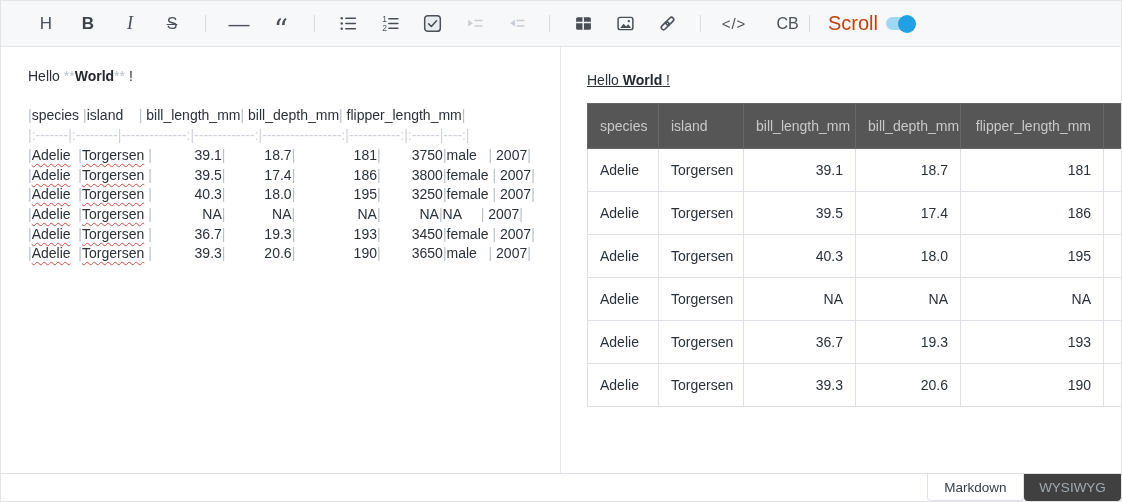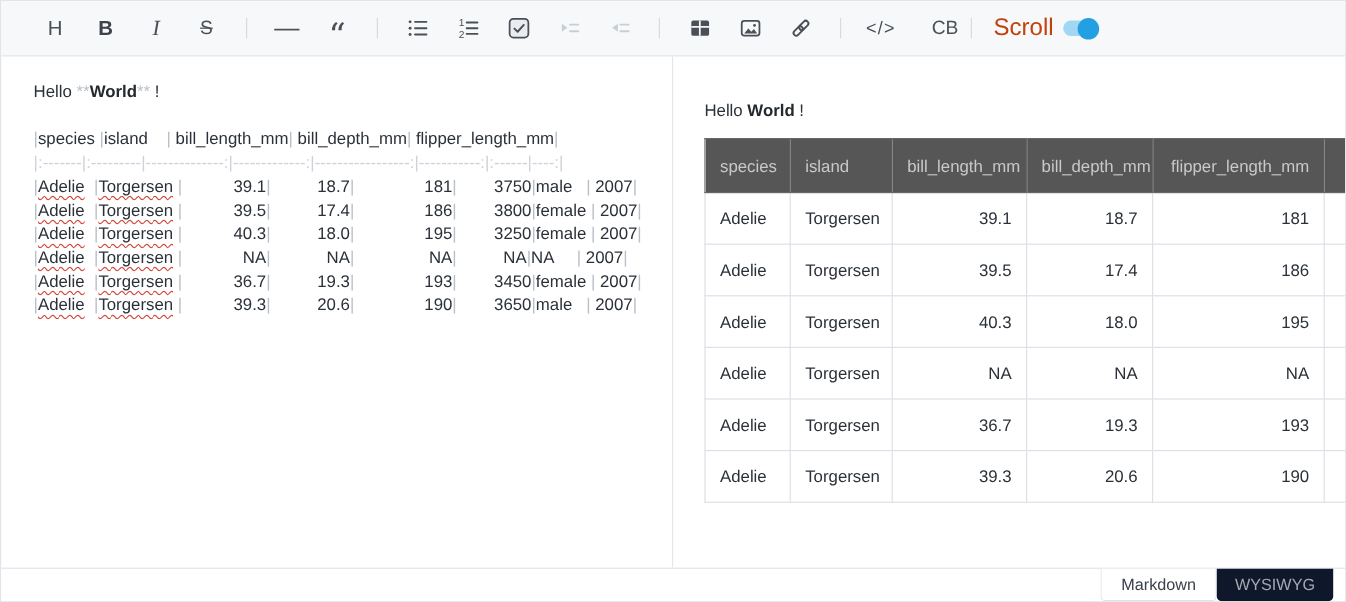--- a/index.html
+++ b/index.html
@@ -48,52 +48,51 @@
   .seg-sep{color:#ced2d9;}
   .seg-sp{
     color:#2b3138;
     text-decoration-line:underline;
     text-decoration-style:wavy;
     text-decoration-color:#d24a3f;
     text-decoration-thickness:1px;
     text-underline-offset:3px;
   }
   .pane-right{flex:1 1 auto;padding:20px 0 0 26px;overflow:hidden;}
-  .preview-title{font-size:14px;line-height:19.7px;margin:16px 0 12px 0;color:#2b3138;}
+  .preview-title{font-size:14px;line-height:19.7px;margin:4px 0 12px 0;color:#2b3138;text-decoration:underline;}
   table.preview{border-collapse:collapse;table-layout:fixed;}
   table.preview th{
     background:#565656;color:#c9c9c9;font-weight:400;font-size:14px;
     border:1px solid #676767;padding:0 12px;height:45px;box-sizing:border-box;
     overflow:hidden;white-space:nowrap;
   }
   table.preview td{
     border:1px solid #dde0e5;font-size:14px;color:#2b3138;
     padding:0 12px;height:43px;box-sizing:border-box;background:#fff;
     overflow:hidden;white-space:nowrap;
   }
   .al{text-align:left;} .ar{text-align:right;}
   
   .footer{
     height:28px;flex:0 0 28px;box-sizing:border-box;
     border-top:1px solid #dfe3e8;background:#fff;
     display:flex;justify-content:flex-end;align-items:stretch;
-    padding-right:10px;
   }
   .tab{
     min-width:97px;box-sizing:border-box;
     display:flex;align-items:center;justify-content:center;
     font-size:13.5px;cursor:pointer;
   }
   .tab-active{
     background:#fff;color:#39414a;
     border:1px solid #dfe3e8;border-top:none;
     border-radius:0 0 4px 4px;
   }
   .tab-inactive{
-    background:#0f172a;color:#a2a9b1;
+    background:#404040;color:#a2a9b1;
     border-radius:0 0 4px 4px;
     text-align:right;
   }
 </style>
 </head>
 <body>
 
 <div class="app">
   <div class="toolbar" id="toolbar">
       <button class="tb-btn">

